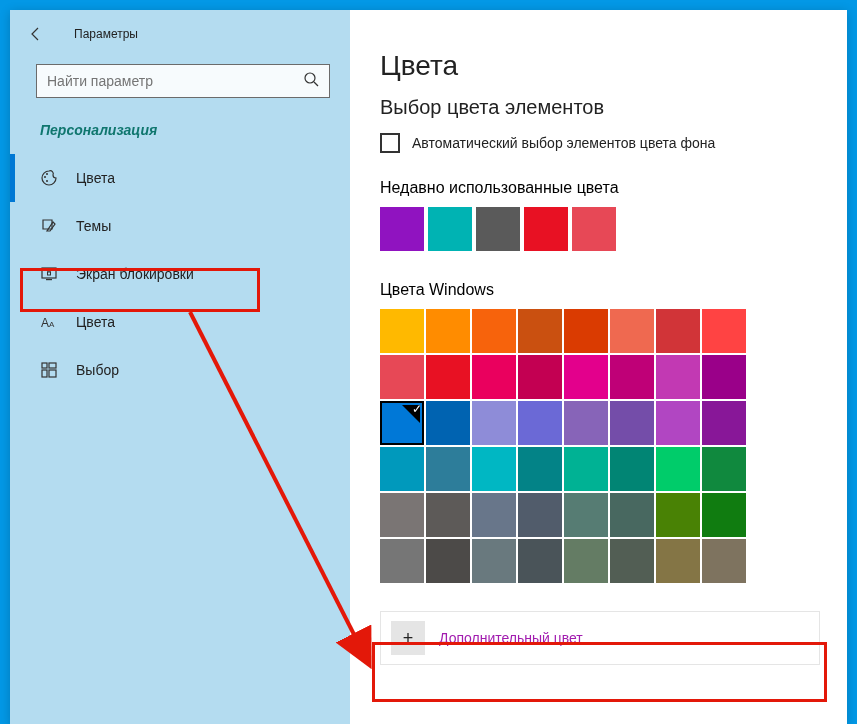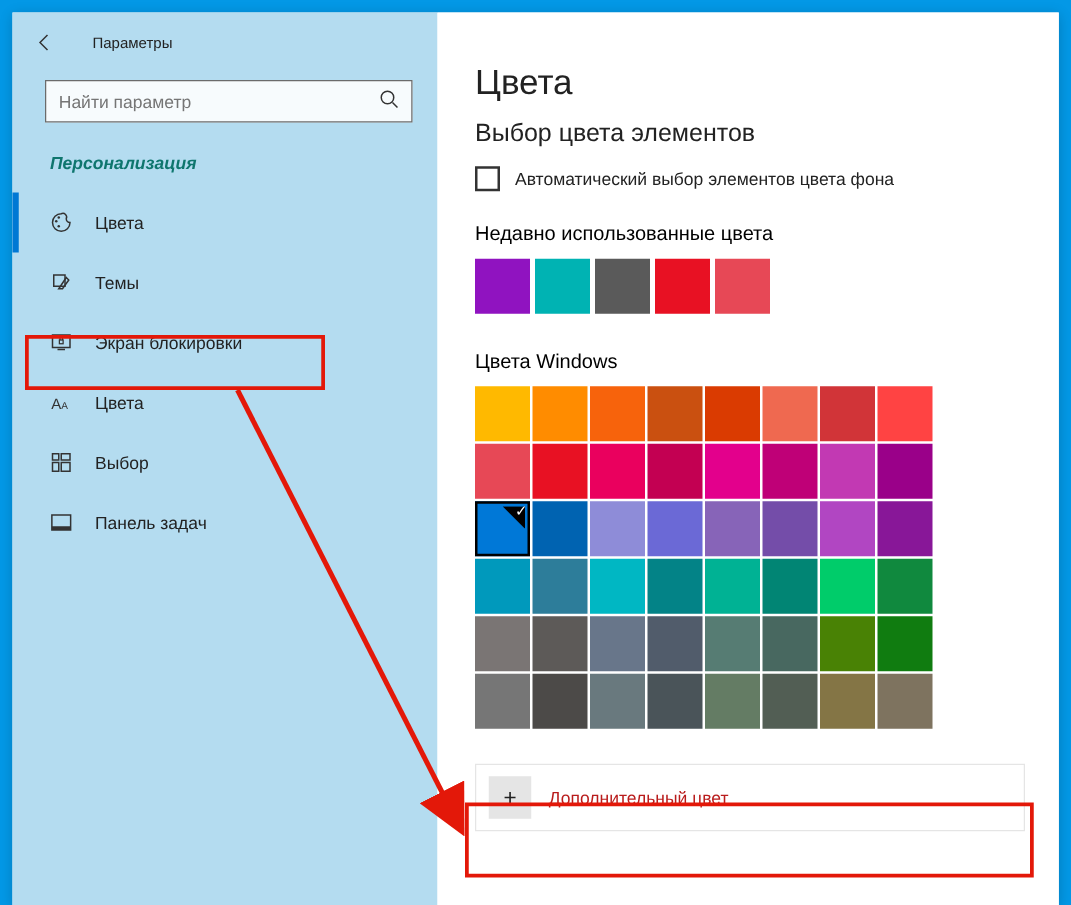--- a/index.html
+++ b/index.html
@@ -66,21 +66,21 @@
     position: absolute; top: -1px; right: 0px; color: #fff; font-size: 12px; z-index: 2;
   }
   .custom-row {
     display: flex; align-items: center; gap: 14px; height: 54px; padding: 0 10px;
     border: 1px solid #e5e5e5; cursor: pointer; width: 440px;
   }
   .plus-box {
     width: 34px; height: 34px; background: #e5e5e5; display: flex; align-items: center; justify-content: center;
     font-size: 18px; color: #222; font-weight:300;
   }
-  .custom-label { font-size: 14px; color: #b91c1c; }
+  .custom-label { font-size: 14px; color: #a21caf; }
   .anno-box {
     position: absolute; border: 3px solid #e31809; pointer-events: none;
   }
   svg.arrow { position: absolute; pointer-events: none; }
 </style>
 </head>
 <body>
 
 <div class="window">
 
@@ -151,29 +151,20 @@
         <div class="nav-item">
           <span class="icon">
             <svg width="18" height="18" viewBox="0 0 18 18">
               <rect x="2" y="2" width="5" height="5" fill="none" stroke="#333" stroke-width="1.2"></rect>
               <rect x="9" y="2" width="7" height="5" fill="none" stroke="#333" stroke-width="1.2"></rect>
               <rect x="2" y="9" width="5" height="7" fill="none" stroke="#333" stroke-width="1.2"></rect>
               <rect x="9" y="9" width="7" height="7" fill="none" stroke="#333" stroke-width="1.2"></rect>
             </svg>
           </span>
           <span class="nav-label">Выбор</span>
-        </div>
-        <div class="nav-item">
-          <span class="icon">
-            <svg width="18" height="18" viewBox="0 0 18 18">
-              <rect x="1.5" y="3" width="15" height="12" stroke="#333" stroke-width="1.2" fill="none"></rect>
-              <rect x="1.5" y="12" width="15" height="3" fill="#333"></rect>
-            </svg>
-          </span>
-          <span class="nav-label">Панель задач</span>
         </div>
       </div>
   </div>
 
   <div class="main">
     <div class="h1">Цвета</div>
     <div class="h2">Выбор цвета элементов</div>
 
     <div class="checkbox-row">
       <div class="checkbox"></div>

